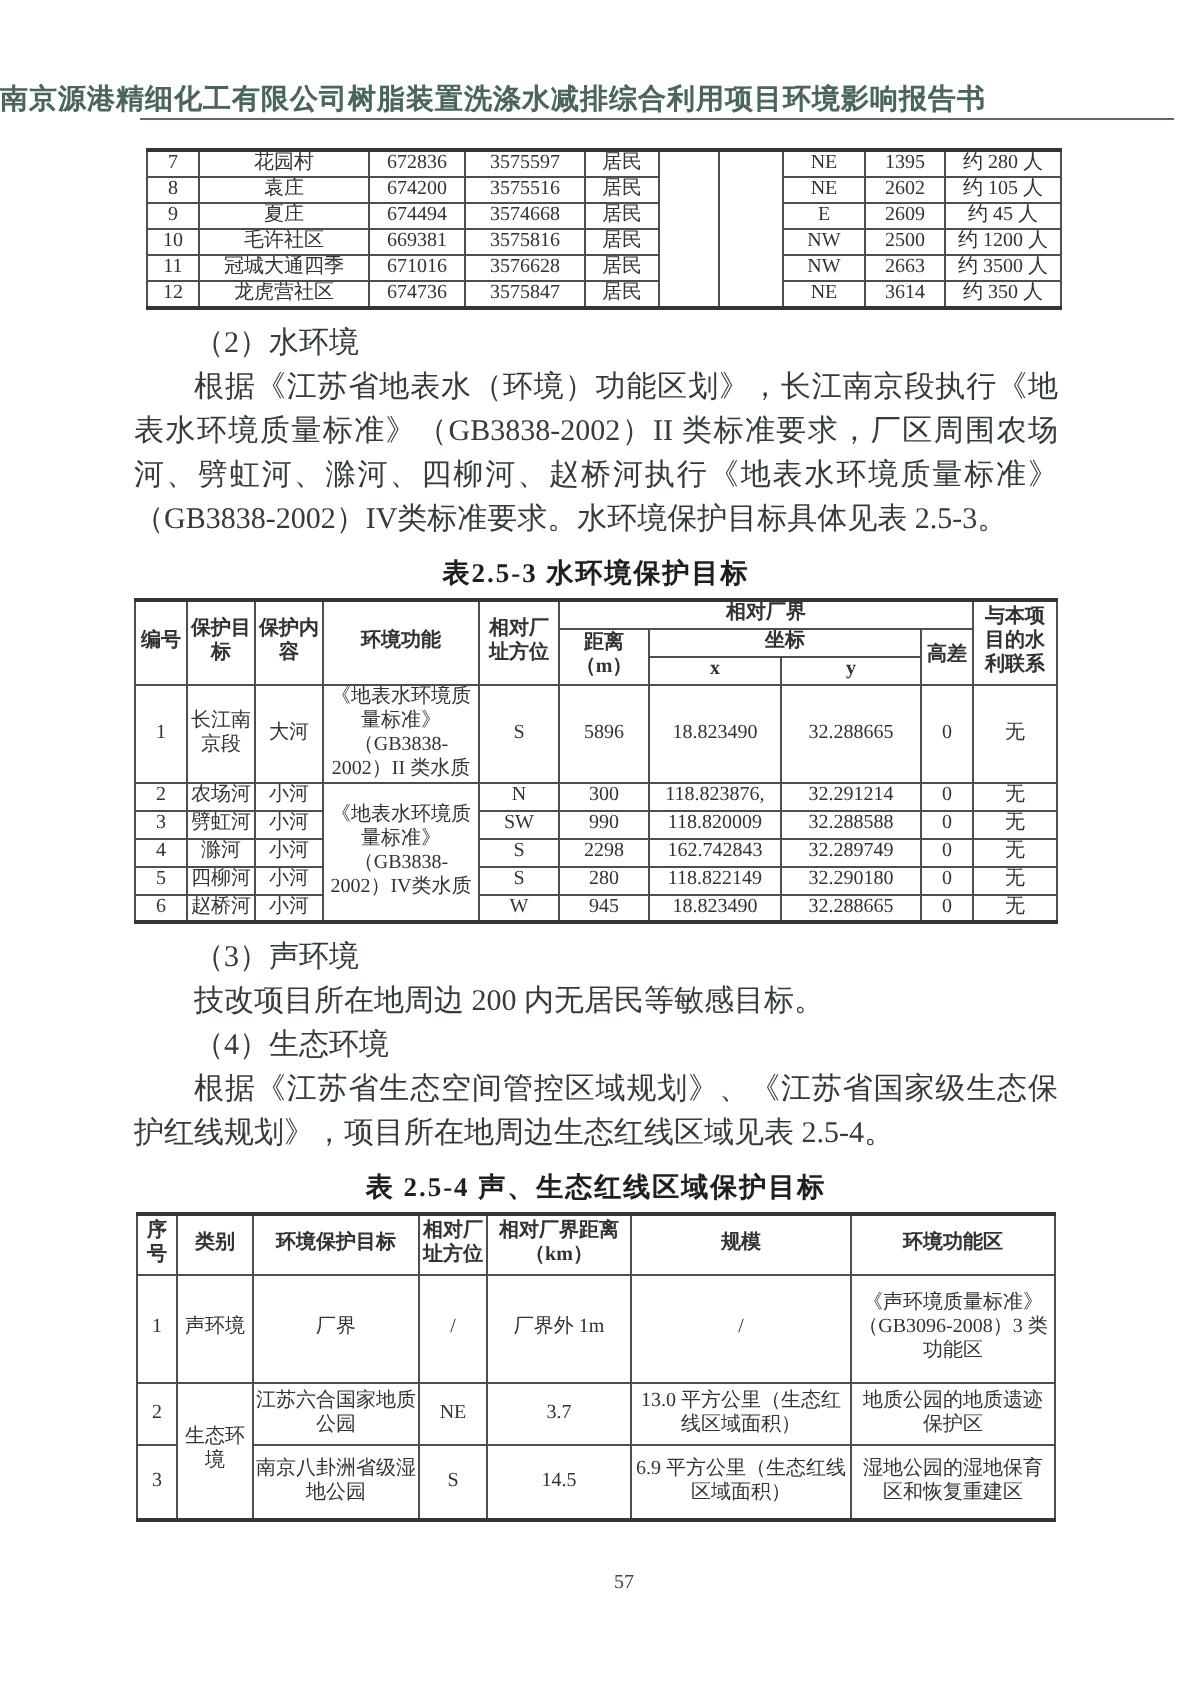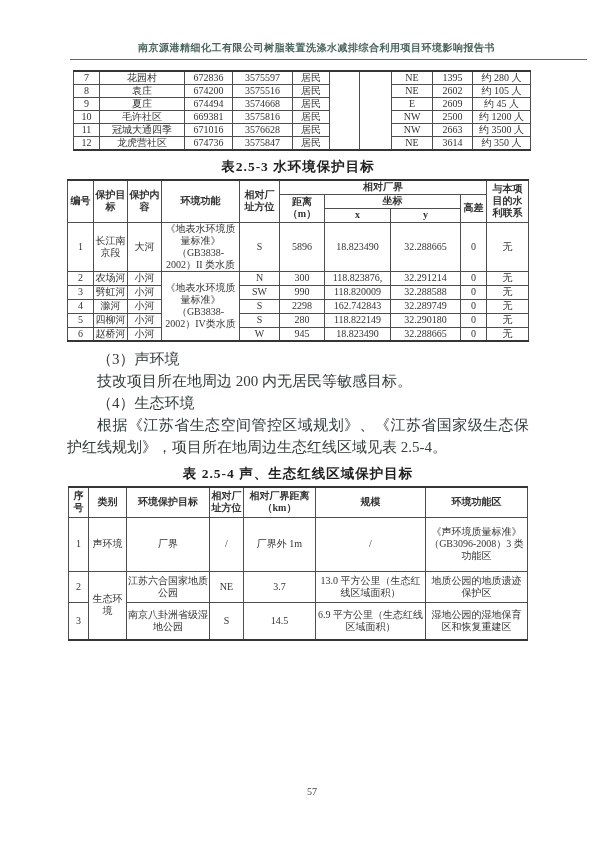--- a/index.html
+++ b/index.html
@@ -1,20 +1,20 @@
 <!DOCTYPE html>
 <html><head>
 <meta charset="utf-8">
 <style>
   html,body{margin:0;padding:0;background:#e8e8e8;}
   .page{
     position:relative;width:600px;height:848px;margin:0 auto;background:#ffffff;
     font-family:"Liberation Serif","DejaVu Serif",serif;color:#2f3838;overflow:hidden;
   }
-  .doc-header{padding-top:41px;text-align:center;font-size:10px;letter-spacing:0.5px;color:#4a655f;font-weight:bold;padding-left:33px;}
+  .doc-header{padding-top:41px;text-align:left;font-size:14px;letter-spacing:0.5px;color:#4a655f;font-weight:bold;}
   .header-rule{position:absolute;top:59px;left:70px;width:517px;height:0;border-top:1.5px solid #5c6b67;}
   .content{margin-left:67px;width:462px;}
   table{border-collapse:collapse;table-layout:fixed;font-size:10px;color:#333;
         border-top:2px solid #353535;border-bottom:2px solid #353535;}
   td,th{border:1px solid #4e4e4e;text-align:center;vertical-align:middle;
         padding:0 1px;white-space:pre-line;line-height:12px;overflow:hidden;}
   th{font-weight:bold;}
   .t1{width:457px;margin:15px 0 0 6px;}
   .body-text{font-size:15px;line-height:22px;text-align:justify;color:#333b3b;}
   .indent{text-indent:2em;}
@@ -108,20 +108,22 @@
         <td>674736</td>
         <td>3575847</td>
         <td>居民</td>
         <td>NE</td>
         <td>3614</td>
         <td>约 350 人</td>
       </tr>
     </tbody>
       </table>
 
+    <div class="body-text indent mt6">（2）水环境</div>
+    <div class="body-text indent">根据《江苏省地表水（环境）功能区划》，长江南京段执行《地表水环境质量标准》（GB3838-2002）II 类标准要求，厂区周围农场河、劈虹河、滁河、四柳河、赵桥河执行《地表水环境质量标准》（GB3838-2002）IV类标准要求。水环境保护目标具体见表 2.5-3。</div>
 
     <div class="tbl-title">表2.5-3  水环境保护目标</div>
 
     <table class="t2">
       <colgroup>
         <col style="width:26px">
           <col style="width:34px">
           <col style="width:34px">
         <col style="width:78px">
           <col style="width:40px">

